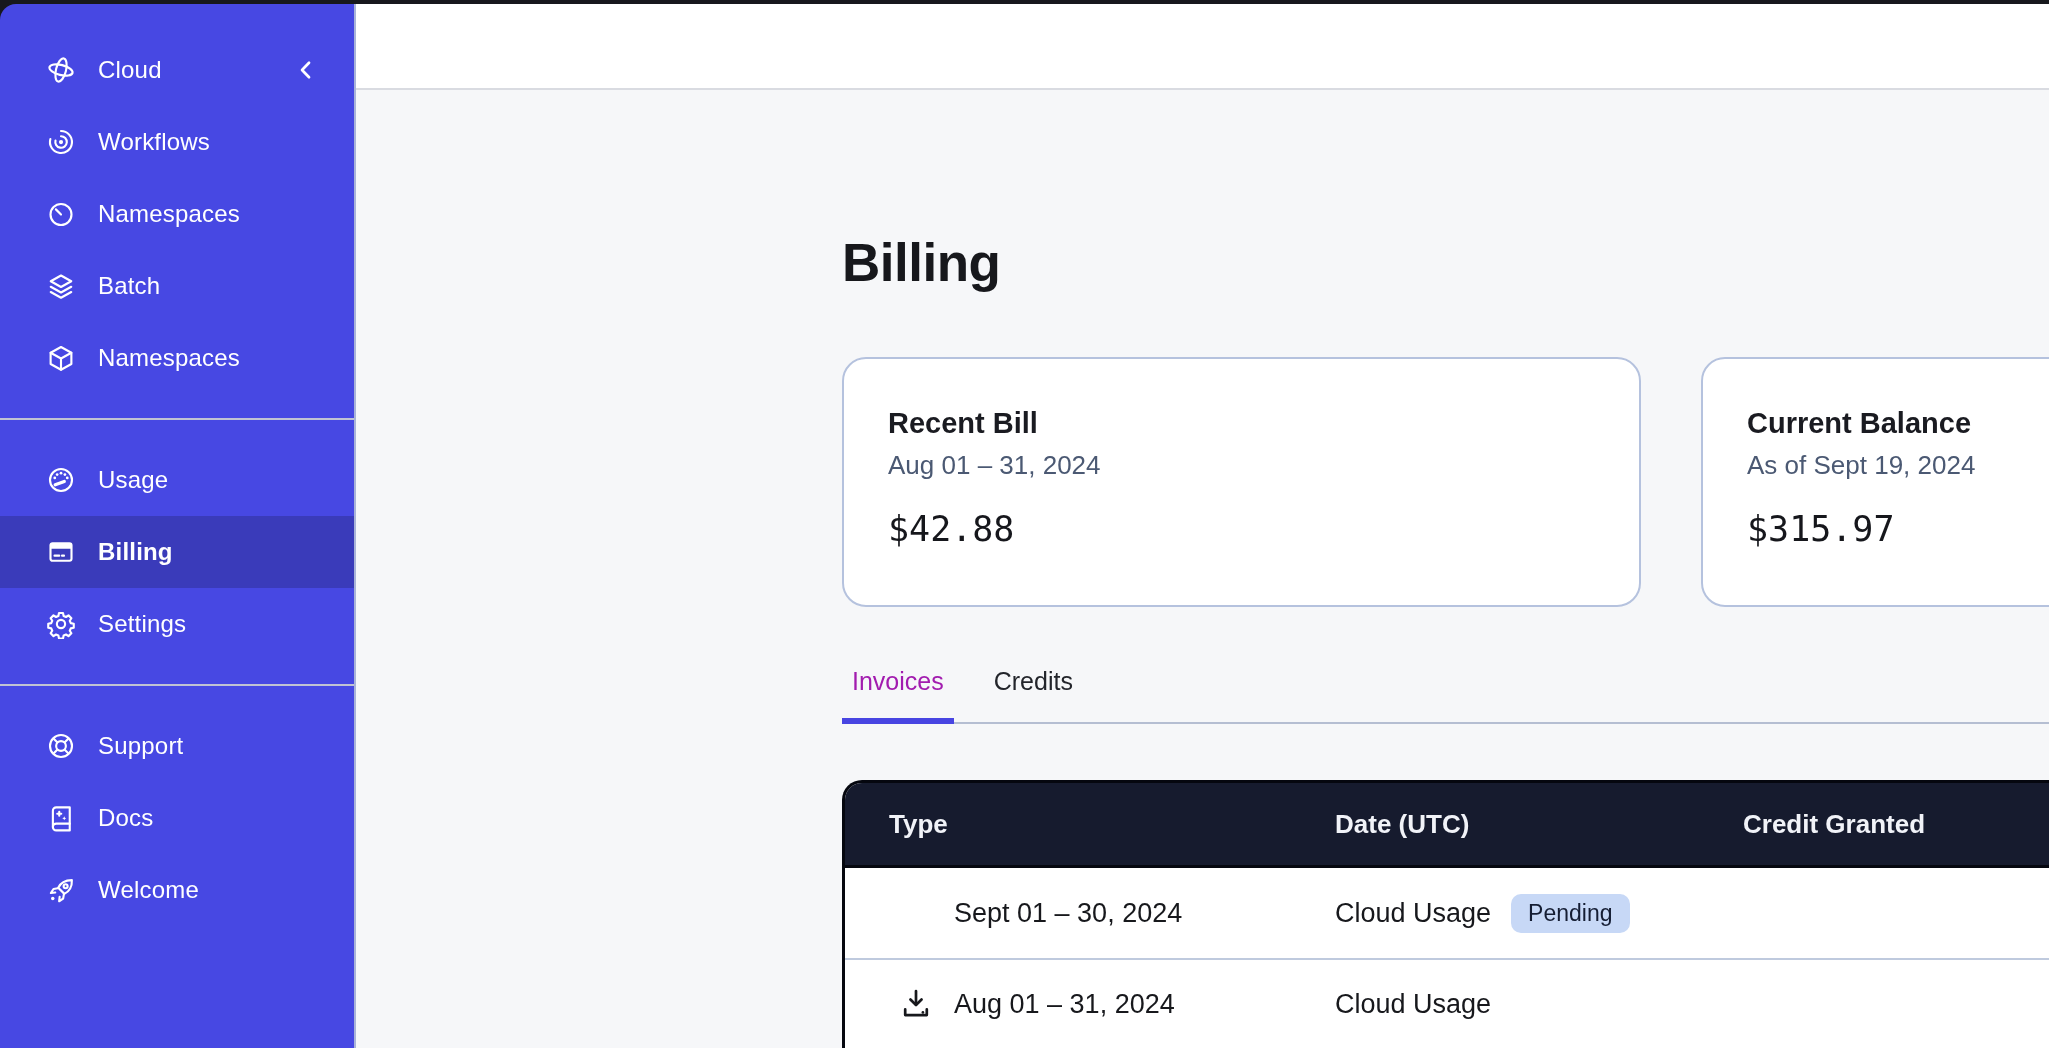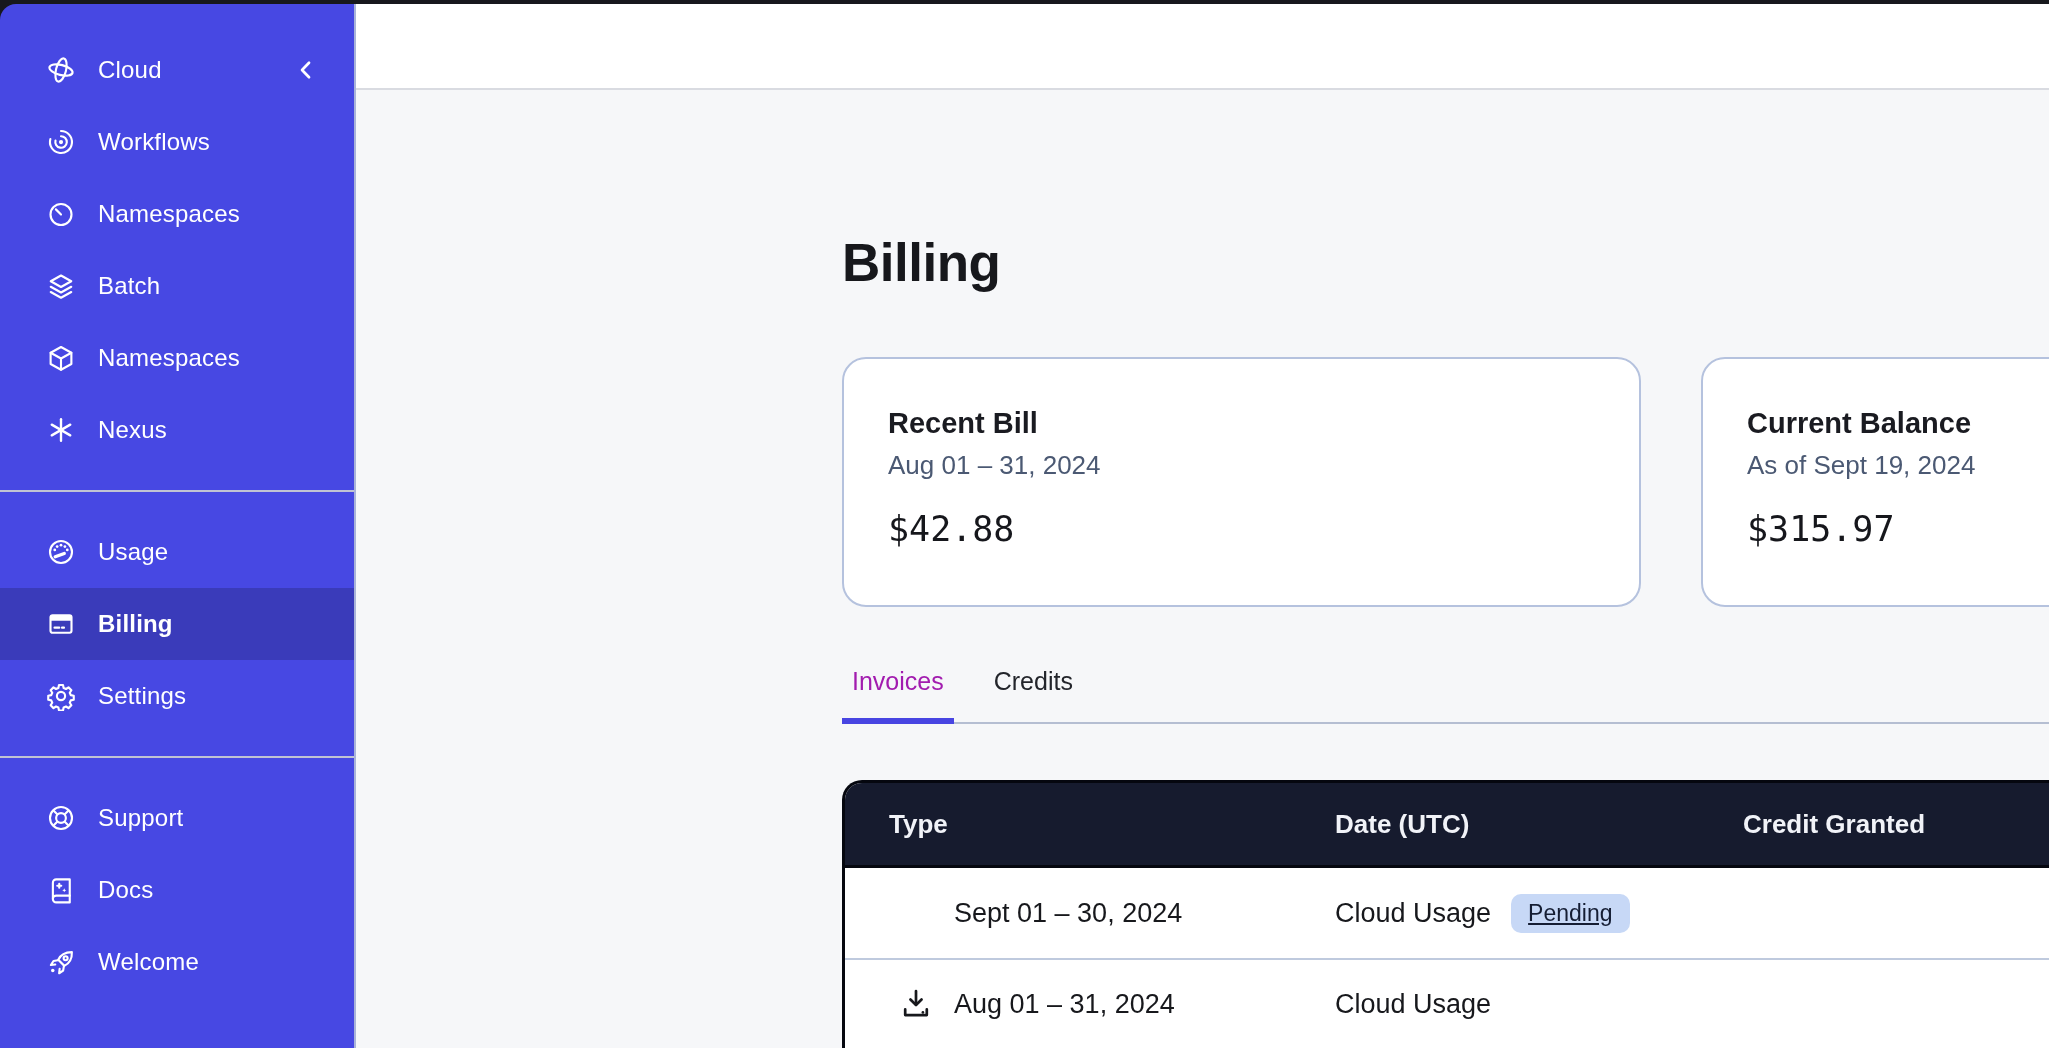--- a/index.html
+++ b/index.html
@@ -95,21 +95,21 @@
   }
   .trow + .trow { border-top: 2px solid #bfcade; }
   .td-date { display: flex; align-items: center; gap: 18px; padding-left: 51px; }
   .icon-slot { width: 40px; height: 40px; flex: 0 0 40px; display:flex; align-items:center; justify-content:center; color:#17181c; cursor:pointer; }
   .icon-slot svg { width: 36px; height: 36px; }
   .td-type { display: flex; align-items: center; }
   .badge {
     display: inline-block; margin-left: 20px;
     background: #c7d8f6; color: #151d33;
     font-size: 23px; font-weight: 500;
-    padding: 6px 17px; border-radius: 10px; text-decoration: underline;
+    padding: 6px 17px; border-radius: 10px;
   }
 </style>
 </head>
 <body>
 
 <div class="stage">
   <div class="app">
 
     <aside class="sidebar">
 
@@ -164,30 +164,20 @@
         <span class="ic">
           <svg viewBox="0 0 24 24" fill="none" stroke="currentColor" stroke-width="1.7" stroke-linecap="round" stroke-linejoin="round">
             <path d="M12 3.2 L20.3 7.8 V16.8 L12 21.4 L3.7 16.8 V7.8 Z"></path>
             <path d="M3.7 7.8 L12 12.4 L20.3 7.8"></path>
             <path d="M12 12.4 V21.4"></path>
           </svg>
         </span>
         <span>Namespaces</span>
       </div>
 
-      <div class="nav-item">
-        <span class="ic">
-          <svg viewBox="0 0 24 24" fill="none" stroke="currentColor" stroke-width="1.9" stroke-linecap="round">
-            <path d="M12 3.4 V20.6"></path>
-            <path d="M4.6 7.7 L19.4 16.3"></path>
-            <path d="M19.4 7.7 L4.6 16.3"></path>
-          </svg>
-        </span>
-        <span>Nexus</span>
-      </div>
 
       <div class="nav-divider"></div>
 
       <div class="nav-item">
         <span class="ic">
           <svg viewBox="0 0 24 24" fill="none" stroke="currentColor" stroke-width="1.7" stroke-linecap="round">
             <circle cx="12" cy="12" r="8.8"></circle>
             <g fill="currentColor" stroke="none">
               <circle cx="7" cy="10.3" r="1.1"></circle>
                 <circle cx="8.9" cy="7.6" r="1.1"></circle>

